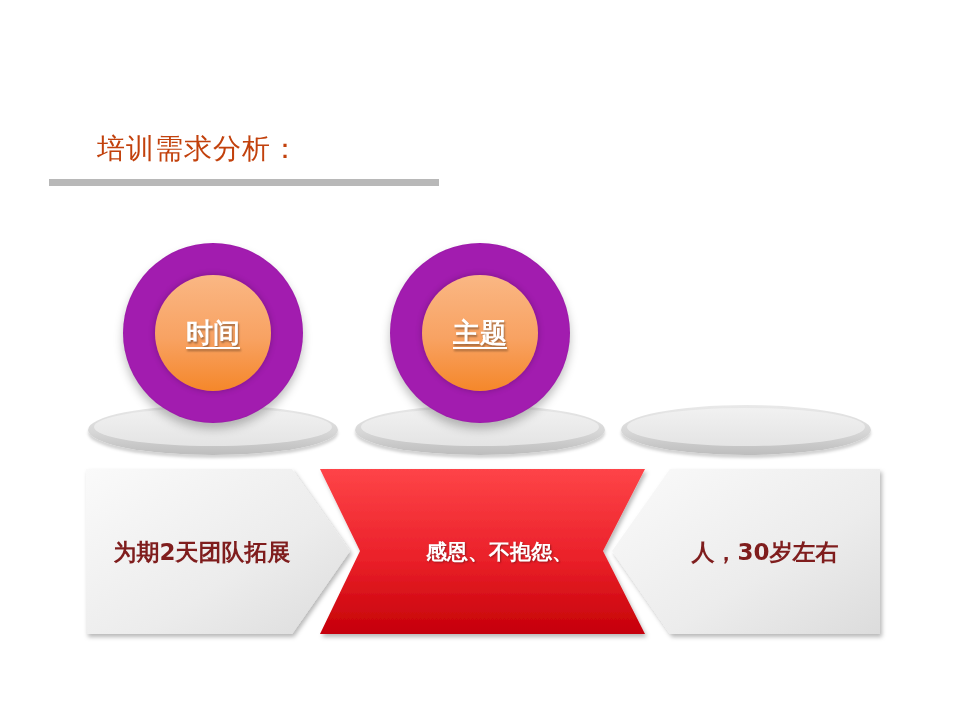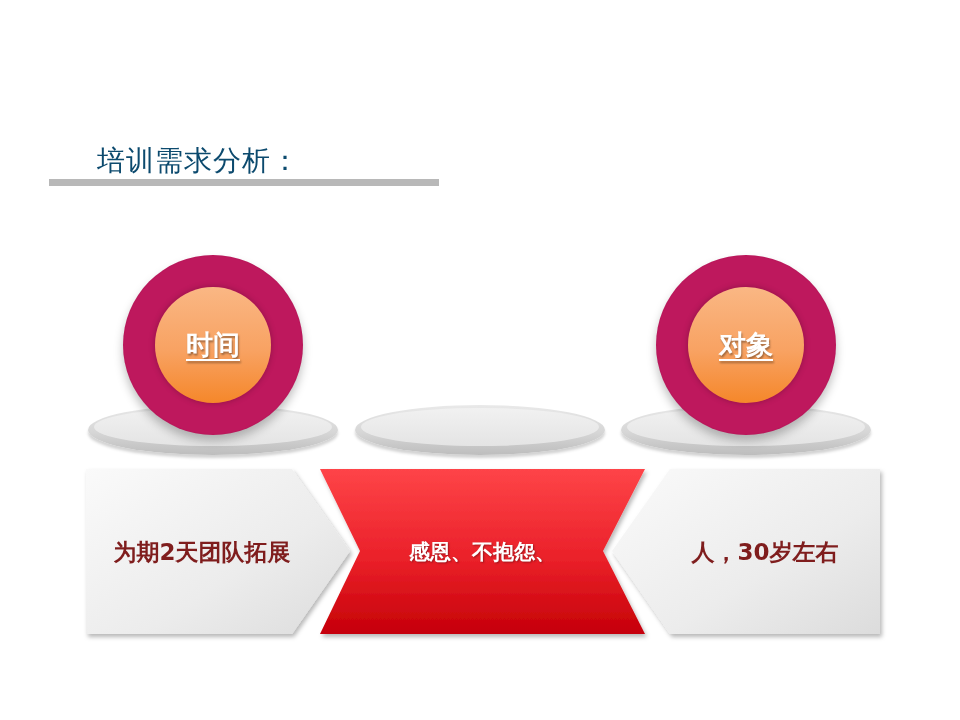--- a/index.html
+++ b/index.html
@@ -2,43 +2,43 @@
 <html><head>
   <meta charset="utf-8">
   <style>
     html, body { margin: 0; padding: 0; }
     body {
       width: 960px; height: 720px; background: #ffffff;
       position: relative; overflow: hidden;
       font-family: "DejaVu Sans", "Liberation Sans", sans-serif;
     }
     .title {
-      position: absolute; left: 97px; top: 142px;
-      font-size: 28px; color: #0c4a6e; letter-spacing: 1px;
+      position: absolute; left: 97px; top: 130px;
+      font-size: 28px; color: #c2410c; letter-spacing: 1px;
       font-family: "DejaVu Sans", sans-serif;
     }
     .title-bar {
       position: absolute; left: 49px; top: 179px; width: 390px; height: 7px;
       background: #b8b8b8;
     }
     .badge-group { position: absolute; width: 260px; height: 220px; }
     .platform {
       position: absolute; left: 5px; top: 162px; width: 250px; height: 50px;
       border-radius: 50%;
       background: linear-gradient(180deg, #e9e9e9 0%, #d6d6d6 55%, #bdbdbd 100%);
       box-shadow: 0 3px 3px rgba(0,0,0,0.18);
     }
     .platform::after {
       content: ""; position: absolute; left: 6px; top: 3px; right: 6px; height: 38px;
       border-radius: 50%;
       background: linear-gradient(180deg, #f1f1f1 0%, #e4e4e4 100%);
     }
     .outer-circle {
-      position: absolute; left: 40px; top: 12px; width: 180px; height: 180px;
-      border-radius: 50%; background: #be185d;
+      position: absolute; left: 40px; top: 0px; width: 180px; height: 180px;
+      border-radius: 50%; background: #a21caf;
       box-shadow: 0 6px 10px rgba(0,0,0,0.25), inset 0 0 2px rgba(0,0,0,0.08);
     }
     .inner-circle {
       position: absolute; left: 32px; top: 32px; width: 116px; height: 116px;
       border-radius: 50%;
       background: linear-gradient(180deg, #fab784 0%, #f8a262 55%, #f5872a 100%);
       box-shadow: 0 0 6px rgba(0,0,0,0.25);
       display: flex; align-items: center; justify-content: center;
     }
     .inner-label {
@@ -64,29 +64,29 @@
   <div class="platform"></div>
   <div class="outer-circle">
     <div class="inner-circle">
       <span class="inner-label">时间</span>
     </div>
   </div>
 </div>
 
 <div class="badge-group" style="left:350px; top:243px;">
   <div class="platform"></div>
+  <div class="outer-circle">
+    <div class="inner-circle">
+      <span class="inner-label">主题</span>
+    </div>
+  </div>
 </div>
 
 <div class="badge-group" style="left:616px; top:243px;">
   <div class="platform"></div>
-  <div class="outer-circle">
-    <div class="inner-circle">
-      <span class="inner-label">对象</span>
-    </div>
-  </div>
 </div>
 
 <svg width="960" height="720" style="position:absolute; left:0; top:0;">
   <defs>
     <linearGradient id="grayGrad" x1="0" y1="0" x2="1" y2="1">
       <stop offset="0%" stop-color="#fafafa"></stop>
       <stop offset="60%" stop-color="#ececec"></stop>
       <stop offset="100%" stop-color="#dcdcdc"></stop>
     </linearGradient>
     <linearGradient id="redGrad" x1="0" y1="0" x2="0" y2="1">
@@ -105,21 +105,21 @@
 
   <polygon points="670,469 880,469 880,634 670,634 612,551" fill="url(#grayGrad)" filter="url(#shadow)"></polygon>
 </svg>
 
 <div class="info-text gray-text" style="left:86px; top:469px; width:232px; height:165px;">
   <div>
     <span>为期2天团队拓展</span>
   </div>
 </div>
 
-<div class="info-text red-text" style="left:360px; top:469px; width:245px; height:165px;">
+<div class="info-text red-text" style="left:377px; top:469px; width:245px; height:165px;">
   <div style="line-height:44px;">
     <span>感恩、不抱怨、</span>
   </div>
 </div>
 
 <div class="info-text gray-text" style="left:650px; top:469px; width:230px; height:165px;">
   <div>
     <span>人，30岁左右</span>
   </div>
 </div>

